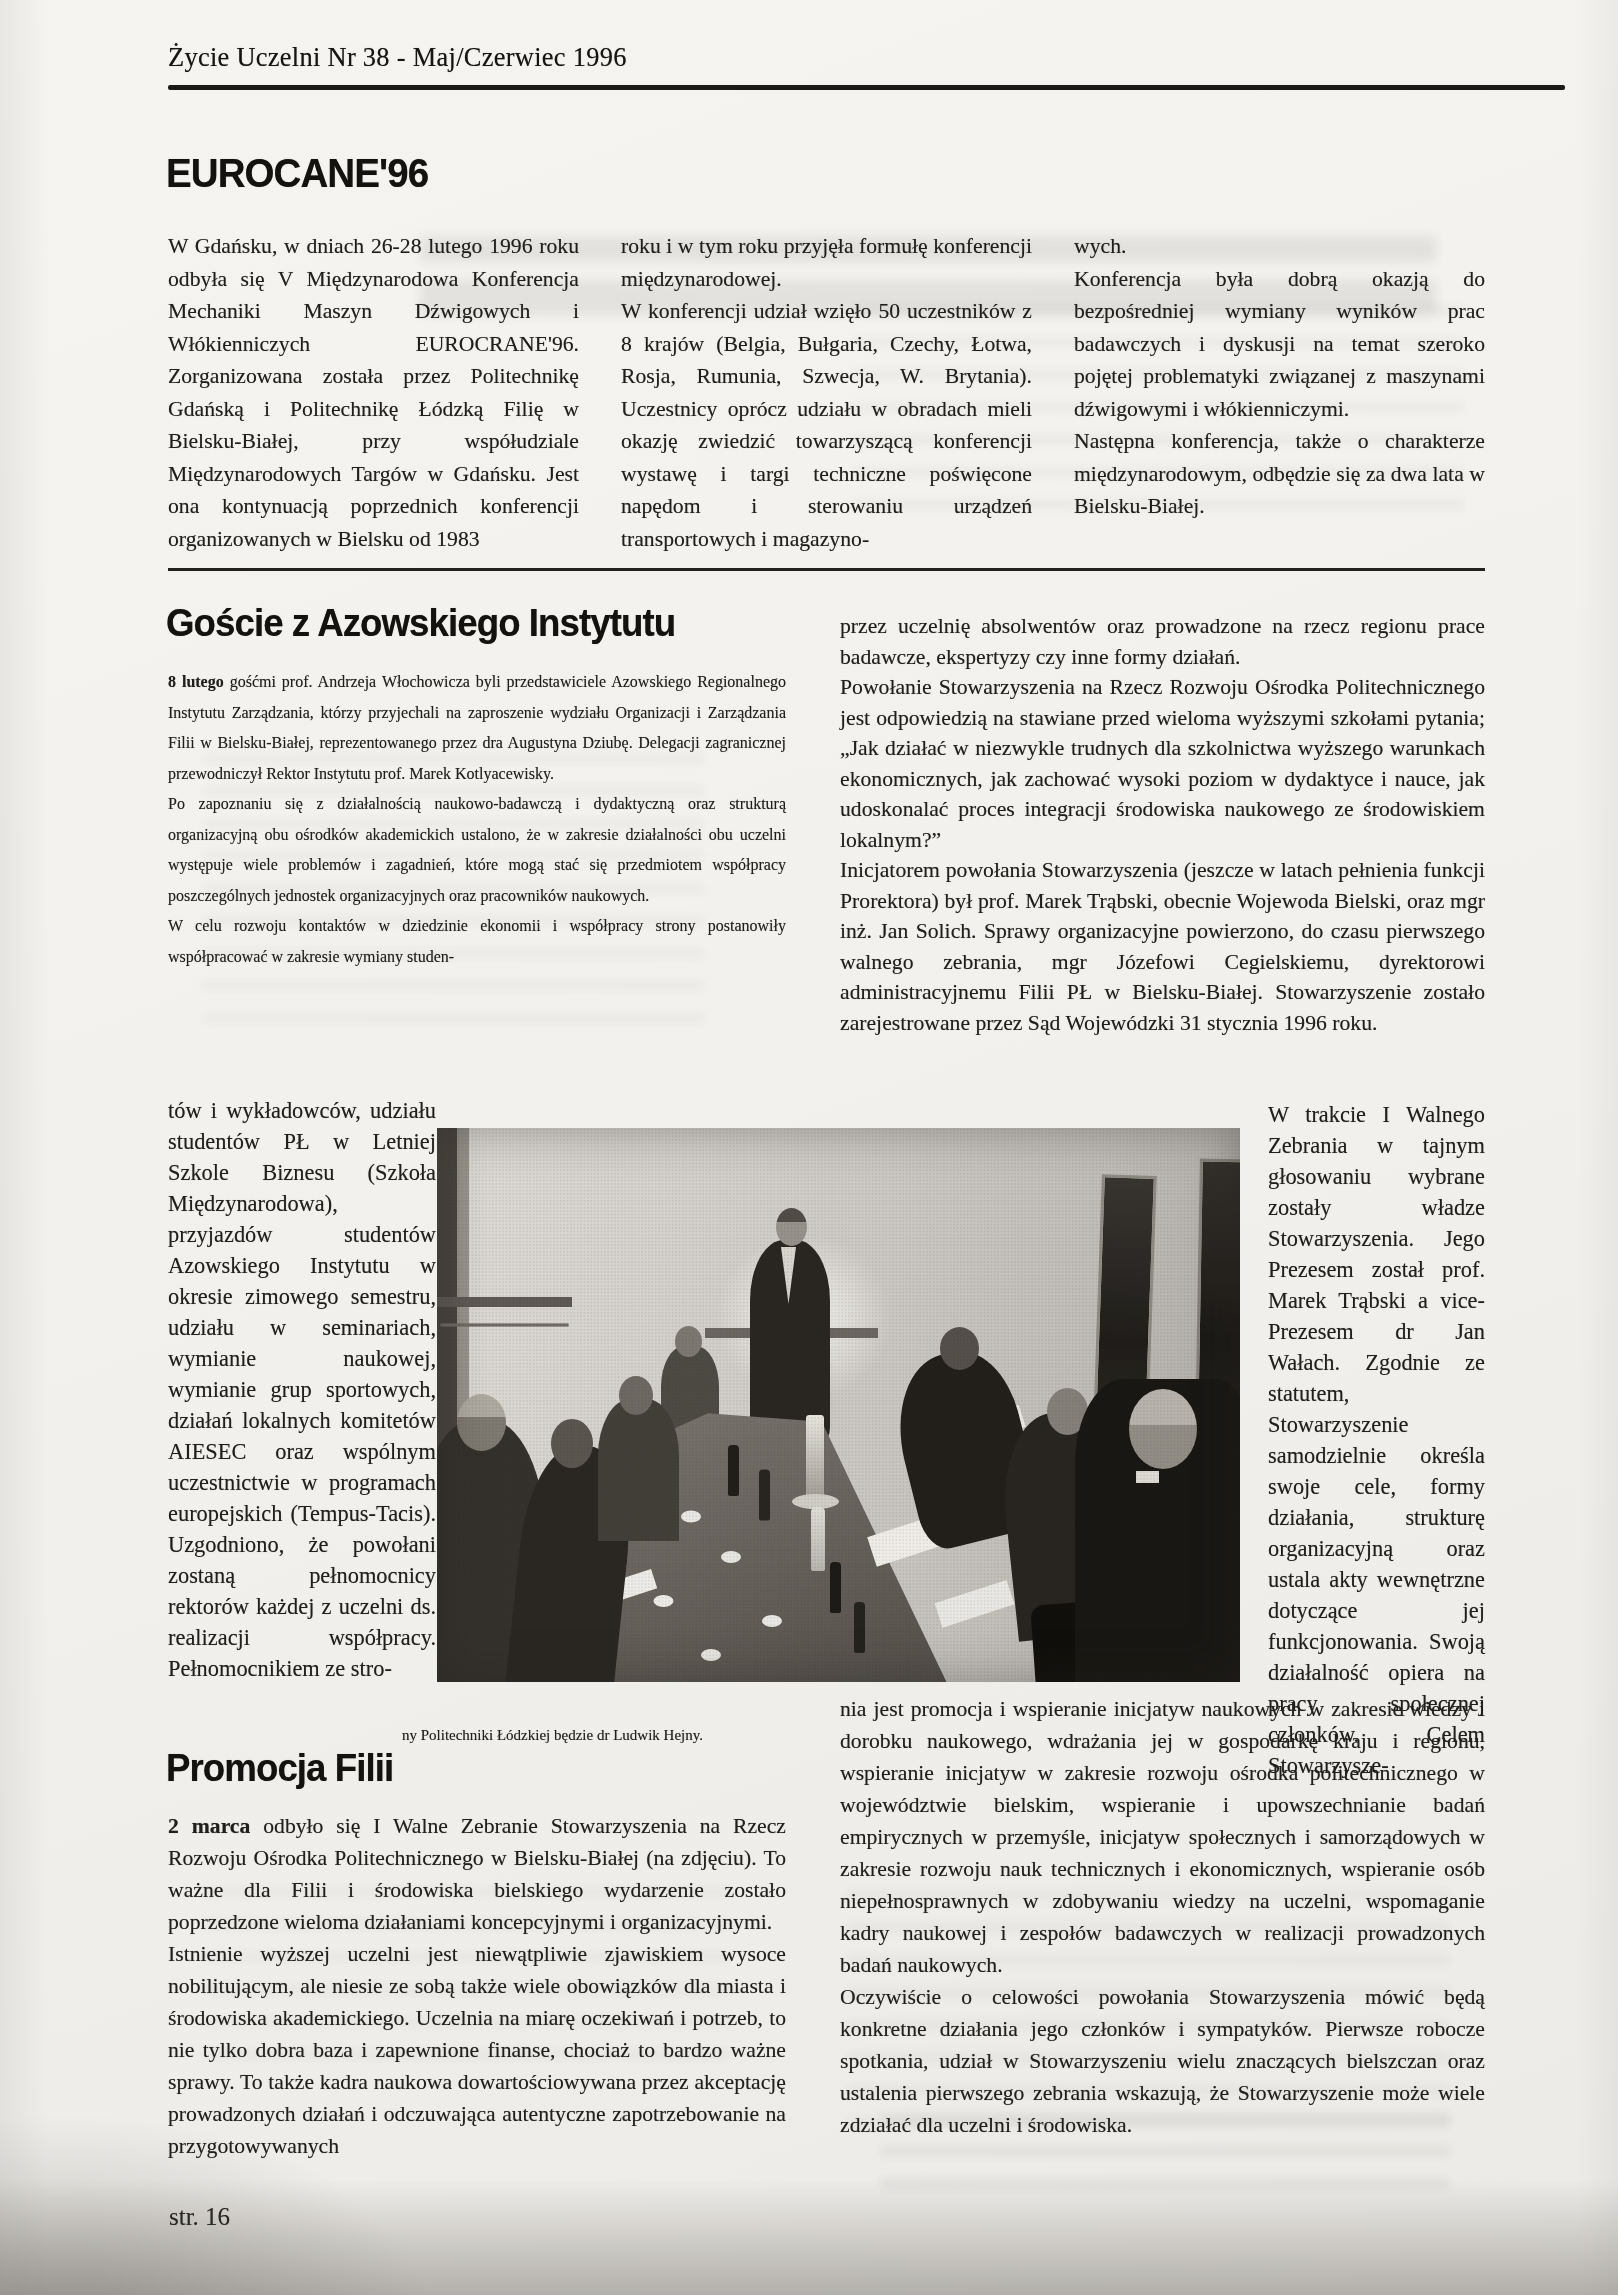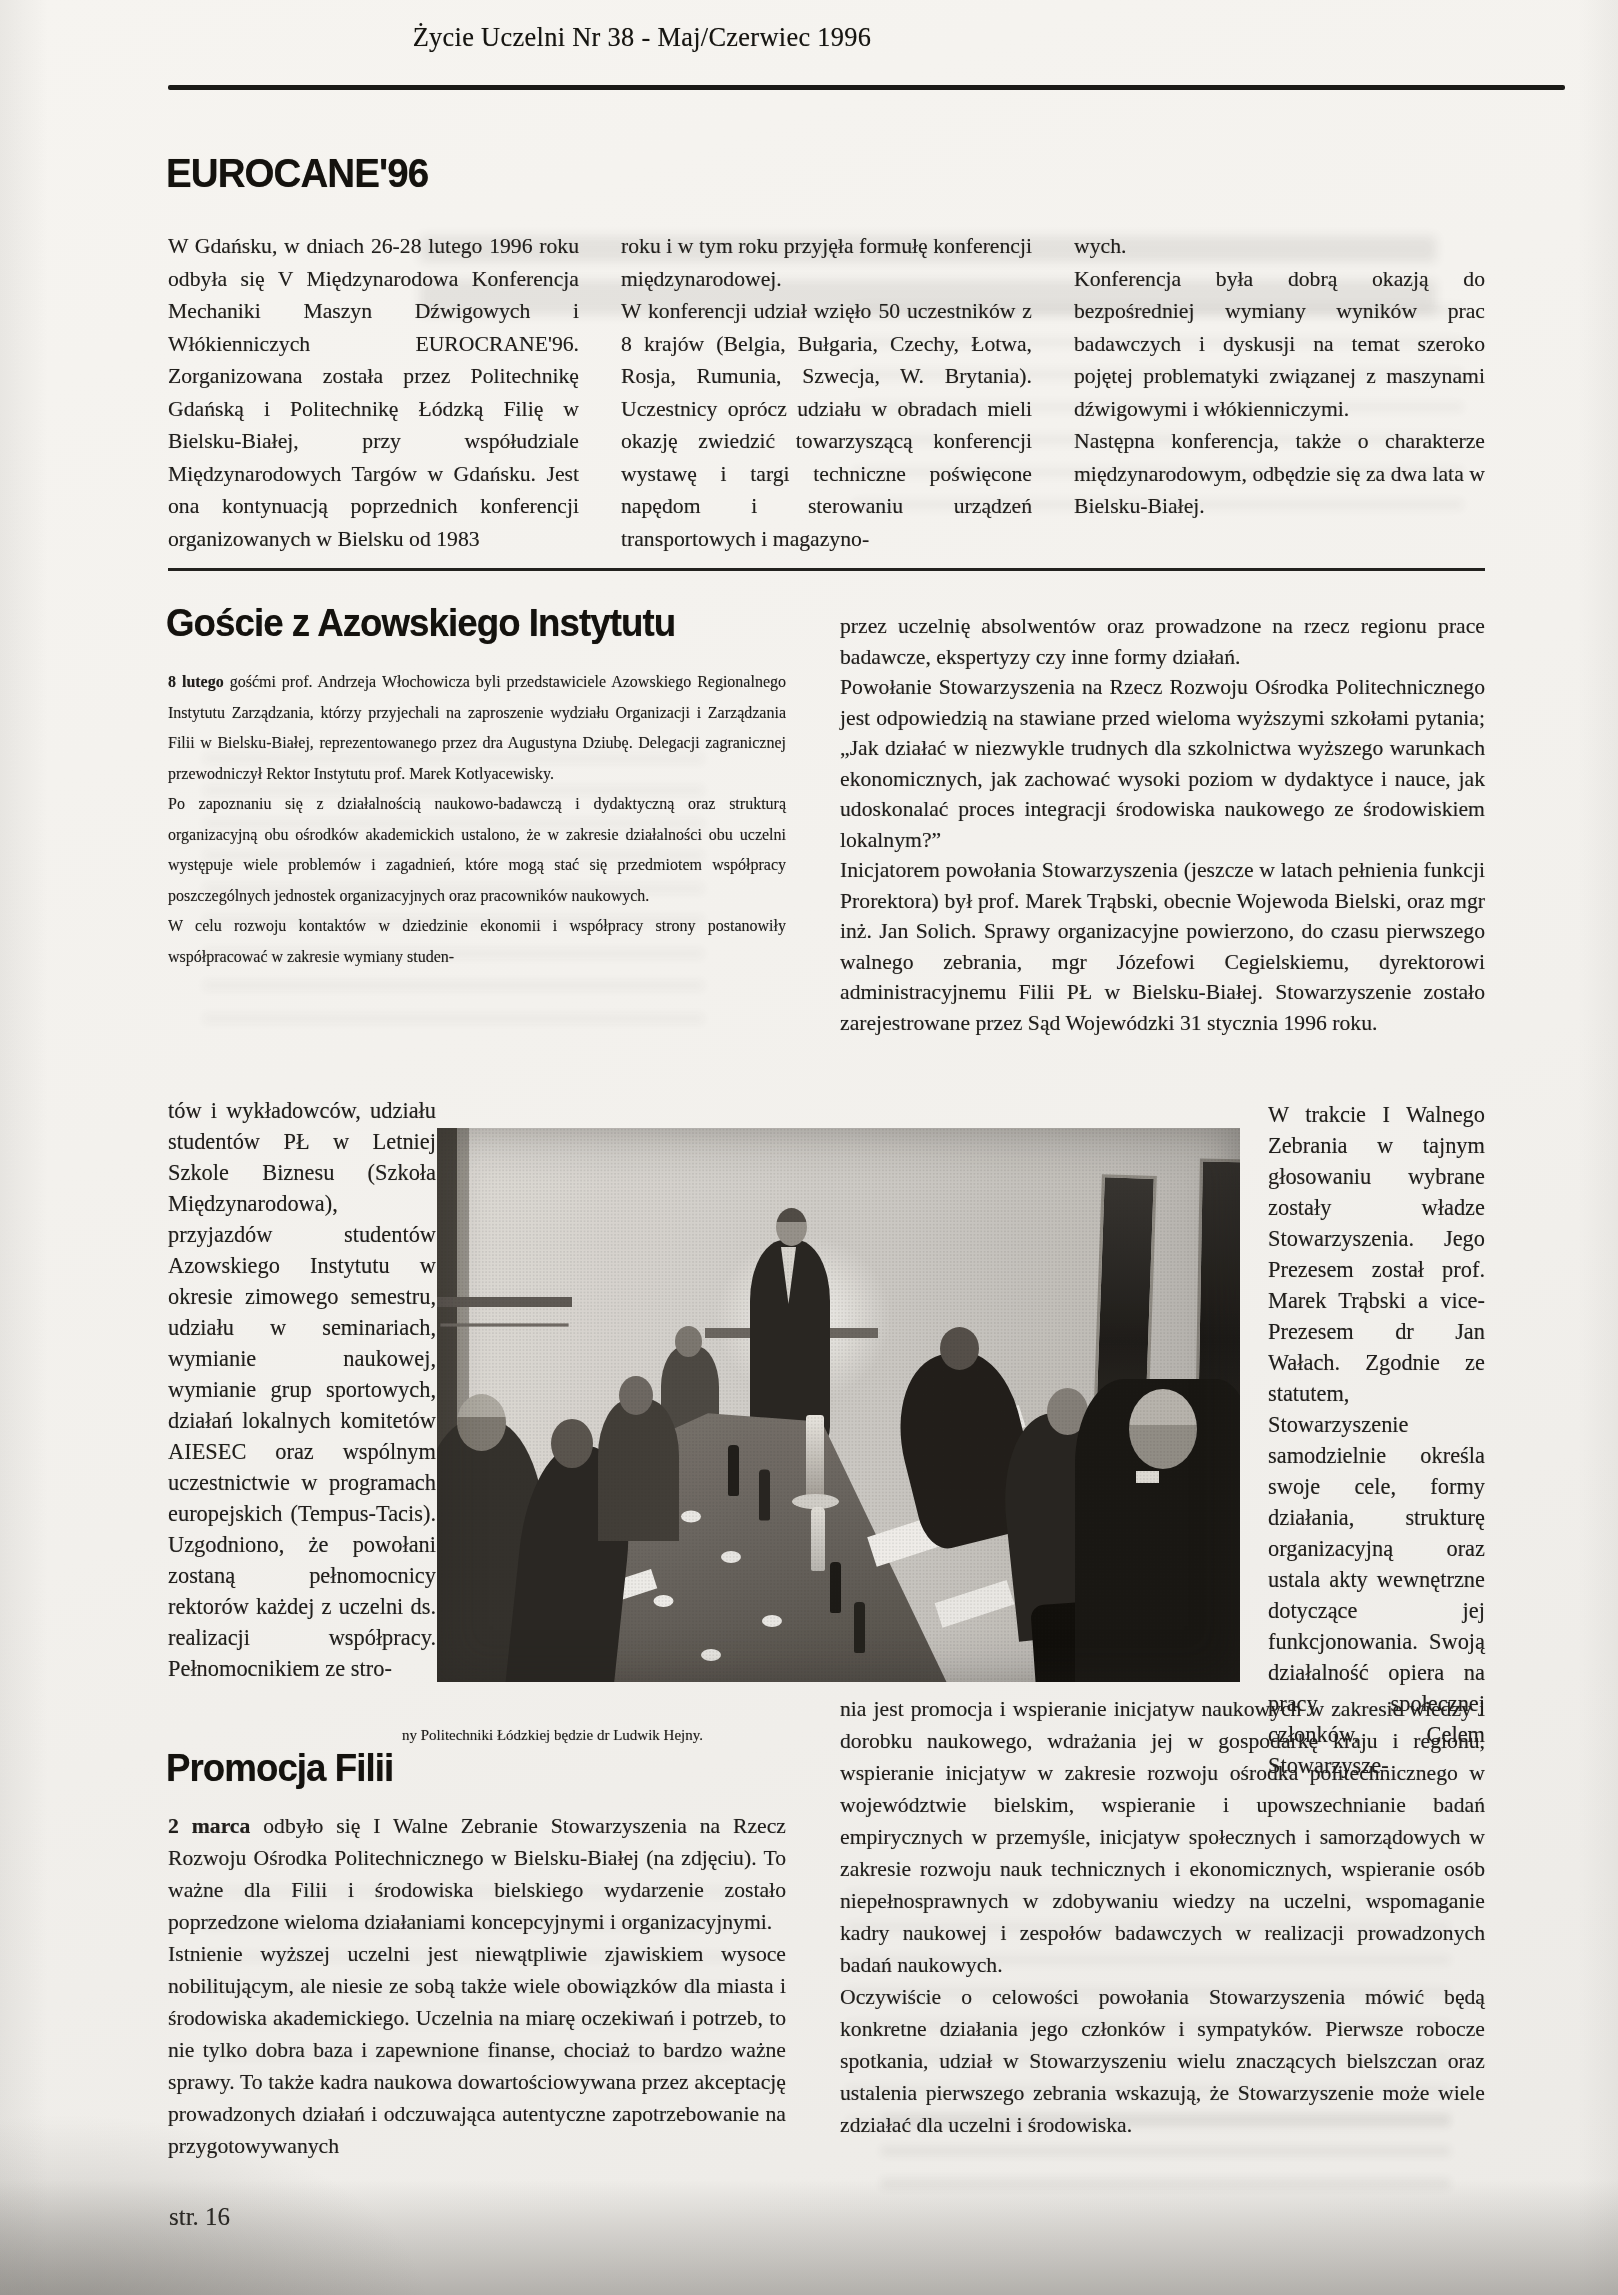--- a/index.html
+++ b/index.html
@@ -19,21 +19,21 @@
   }
   .abs{position:absolute;}
   .txt{
     text-align:justify;
     text-shadow:0 0 0.7px rgba(33,31,28,.45);
     hyphens:none;
   }
   .txt p{margin:0;padding:0;}
   .lead{font-weight:bold;}
   
-  .hdr{left:168px;top:22px;width:948px;font-size:26.4px;letter-spacing:0.3px;color:#161511;text-shadow:0 0 0.7px rgba(22,21,17,.5);text-align:center;}
+  .hdr{left:168px;top:42px;width:948px;font-size:26.4px;letter-spacing:0.3px;color:#161511;text-shadow:0 0 0.7px rgba(22,21,17,.5);}
   .rule-top{left:168px;top:85px;width:1397px;height:4.7px;background:#1b1a17;border-radius:2px;}
   .byline{left:171px;top:100px;width:948px;font-style:italic;font-size:32px;color:#262521;text-shadow:0 0 0.7px rgba(38,37,33,.4);}
   .h-sans{
     font-family:"Liberation Sans","DejaVu Sans",sans-serif;
     font-weight:700;color:#14120e;
     transform:scaleX(.94);transform-origin:left top;
     letter-spacing:-1px;
     text-shadow:0 0 0.7px rgba(20,18,14,.55);
     white-space:nowrap;
   }

